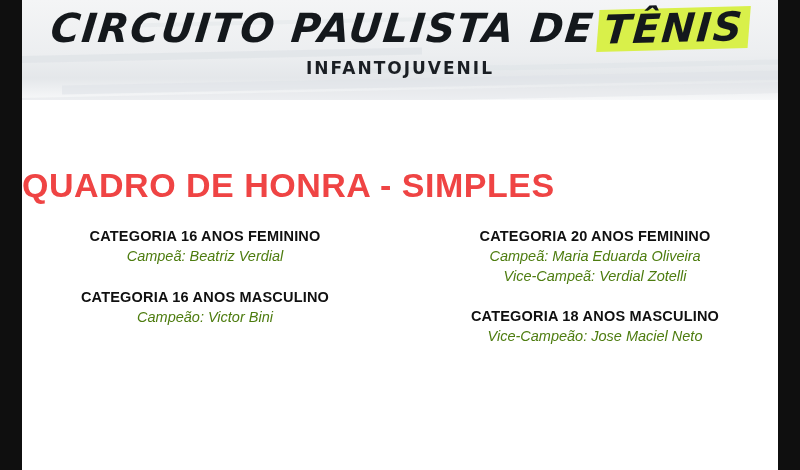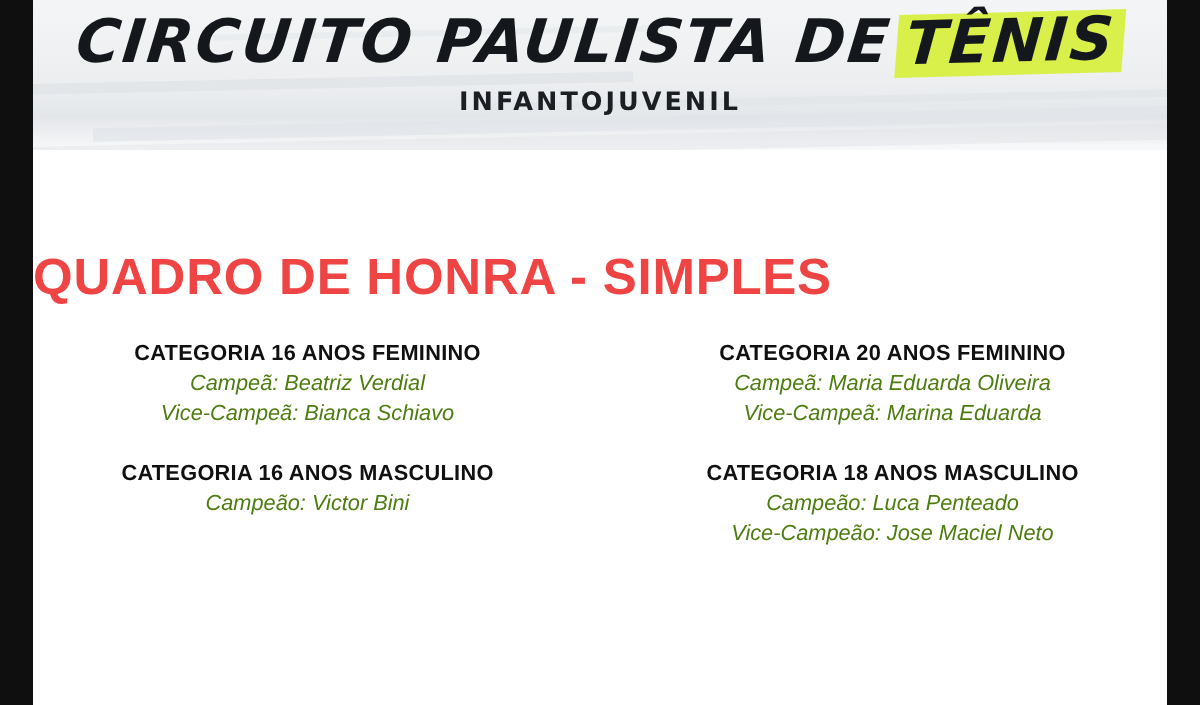--- a/index.html
+++ b/index.html
@@ -170,37 +170,35 @@
   </div>
 
   <div class="page-title">QUADRO DE HONRA - SIMPLES</div>
 
   <div class="columns">
 
     <div class="column">
       <div class="category-block">
         <div class="category-title">CATEGORIA  16 ANOS FEMININO</div>
         <div class="category-line">Campeã: Beatriz Verdial</div>
-        <div class="category-line">Vice-Campeã: Bianca Schiavo</div>
       </div>
       <div class="category-block">
         <div class="category-title">CATEGORIA  16 ANOS MASCULINO</div>
         <div class="category-line">Campeão: Victor Bini</div>
       </div>
     </div>
 
     <div class="column">
       <div class="category-block">
         <div class="category-title">CATEGORIA  20 ANOS FEMININO</div>
         <div class="category-line">Campeã: Maria Eduarda Oliveira</div>
-        <div class="category-line">Vice-Campeã: Marina Eduarda</div>
+        <div class="category-line">Vice-Campeã: Verdial Zotelli</div>
       </div>
       <div class="category-block">
         <div class="category-title">CATEGORIA  18 ANOS MASCULINO</div>
-        <div class="category-line">Campeão: Luca Penteado</div>
         <div class="category-line">Vice-Campeão: Jose Maciel Neto</div>
       </div>
     </div>
 
   </div>
 
   <div class="bottom-fill"></div>
 </div>
 
 </body></html>

